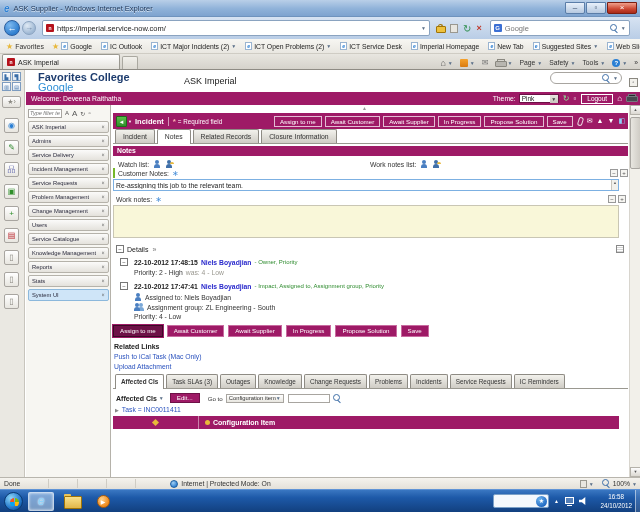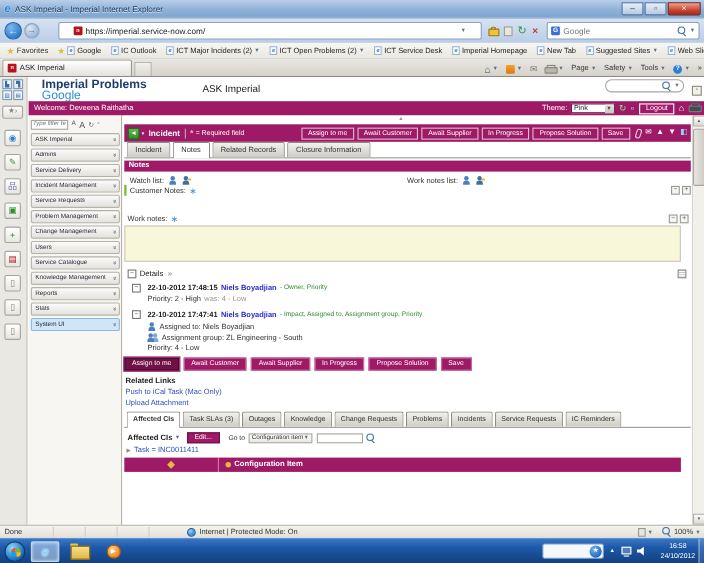--- a/index.html
+++ b/index.html
@@ -16,21 +16,21 @@
   .wb{width:20px;height:12px;border:1px solid #5a7da8;border-radius:0 0 2px 2px;
     background:linear-gradient(#e8f0fa,#b6c9e0);color:#2a3f5c;font-size:8px;line-height:10px;text-align:center;margin-left:1px;}
   .wb.close{width:30px;background:linear-gradient(#f0a08c,#cc4631 60%,#a82a18);border-color:#7c1d10;color:#fff;}
 
   .addrbar{position:absolute;left:0;top:17px;width:640px;height:22px;
     background:linear-gradient(#d7e3f2,#b9cde6);display:flex;align-items:center;padding:0 4px;}
   .navcirc{width:16px;height:16px;border-radius:50%;border:1px solid #2a5d9e;color:#fff;
     background:radial-gradient(circle at 35% 30%,#7db9f0,#2f7ecf 70%);font-size:9px;line-height:14px;text-align:center;margin-right:2px;}
   .navcirc.fwd{width:14px;height:14px;background:radial-gradient(circle at 35% 30%,#dfe9f4,#9fb8d4 70%);color:#6a83a2;font-size:8px;line-height:12px;border-color:#8aa3c0;}
   .addrfield{display:flex;align-items:center;height:16px;background:#fff;border:1px solid #8aa3c0;border-radius:2px;
-    width:388px;margin-left:15px;padding:0 13px;}
+    width:388px;margin-left:4px;padding:0 3px;}
   .favicon-red{width:8px;height:8px;background:#b5121b;border-radius:1px;color:#fff;font-size:5px;line-height:8px;text-align:center;font-weight:bold;flex:0 0 auto;}
   .urltext{font-size:7.5px;color:#222;margin-left:3px;flex:1;}
   .dd{color:#5a6f88;font-size:5px;margin-left:2px;}
   .lock{position:relative;width:8px;height:9px;display:inline-block;margin-left:6px;}
   .lock::before{content:"";position:absolute;top:0;left:2px;width:3px;height:4px;border:1px solid #a07408;border-bottom:none;border-radius:3px 3px 0 0;}
   .lock::after{content:"";position:absolute;bottom:0;left:0;width:8px;height:5px;background:#eec13e;border:1px solid #a07408;border-radius:1px;}
   .compat{width:8px;height:9px;background:#e8e6e0;border:1px solid #9a9890;margin-left:6px;}
   .refresh{color:#2f8f4e;font-size:10px;margin-left:5px;line-height:9px;}
   .stopx{color:#c0392b;font-size:9px;font-weight:bold;margin-left:5px;}
   .searchbox{display:flex;align-items:center;height:16px;background:#fff;border:1px solid #8aa3c0;border-radius:2px;margin-left:8px;width:140px;padding:0 3px;}
@@ -216,21 +216,21 @@
   .clock{position:absolute;right:8px;top:2px;text-align:center;color:#fff;font-size:6.3px;line-height:9px;}
   .showdesk{position:absolute;right:0;top:0;width:5px;height:23px;border-left:1px solid rgba(255,255,255,.5);background:rgba(255,255,255,.12);}
 </style>
 </head>
 <body>
 
 <div class="screen">
 
   <div class="titlebar">
     <span class="ie-e">e</span>
-    <span class="wtitle">ASK Imperial - Imperial Internet Explorer</span>
+    <span class="wtitle">ASK Supplier - Windows Internet Explorer</span>
     <div class="winbtns">
       <span class="wb">–</span>
       <span class="wb">▫</span>
       <span class="wb close">×</span>
     </div>
   </div>
 
   <div class="addrbar">
     <span class="navcirc">←</span>
     <span class="navcirc fwd">→</span>
@@ -353,21 +353,21 @@
       <div class="edgeico" style="top:92px;color:#6a6fb0;">品</div>
       <div class="edgeico" style="top:114px;color:#2f8f2a;">▣</div>
       <div class="edgeico" style="top:136px;color:#2f8f2a;">+</div>
       <div class="edgeico" style="top:158px;color:#b5121b;">▤</div>
       <div class="edgeico" style="top:180px;color:#8a8880;">▯</div>
       <div class="edgeico" style="top:202px;color:#8a8880;">▯</div>
       <div class="edgeico" style="top:224px;color:#8a8880;">▯</div>
     </div>
 
     <div class="pagehead">
-      <span class="logo1">Imperial Problems</span>
+      <span class="logo1">Favorites College</span>
       <span class="logo2">Google</span>
       <span class="apptitle">ASK Imperial</span>
       <div class="headsearch">
         <span class="mag"></span>
         <span class="dd">▼</span>
       </div>
       <span class="collapsebtn">▫</span>
     </div>
 
     <div class="welcomebar">
@@ -495,20 +495,24 @@
 
       <div class="frow" style="left:1px;top:63px;width:515px;height:10px;">
         <span class="greenreq"></span>
         <span class="flabel">Customer Notes:</span>
         <span class="fieldico">∗</span>
         <span class="minplus">
           <span class="mp">−</span>
           <span class="mp">+</span>
         </span>
       </div>
+      <div class="cnotes">
+        <input value="Re-assigning this job to the relevant team." style="">
+        <span class="spin">▲</span>
+      </div>
 
       <div class="frow" style="left:4px;top:89px;width:510px;height:10px;">
         <span class="flabel">Work notes:</span>
         <span class="fieldico">∗</span>
         <span class="minplus">
           <span class="mp">−</span>
           <span class="mp">+</span>
         </span>
       </div>
       <div class="worknotes"></div>

